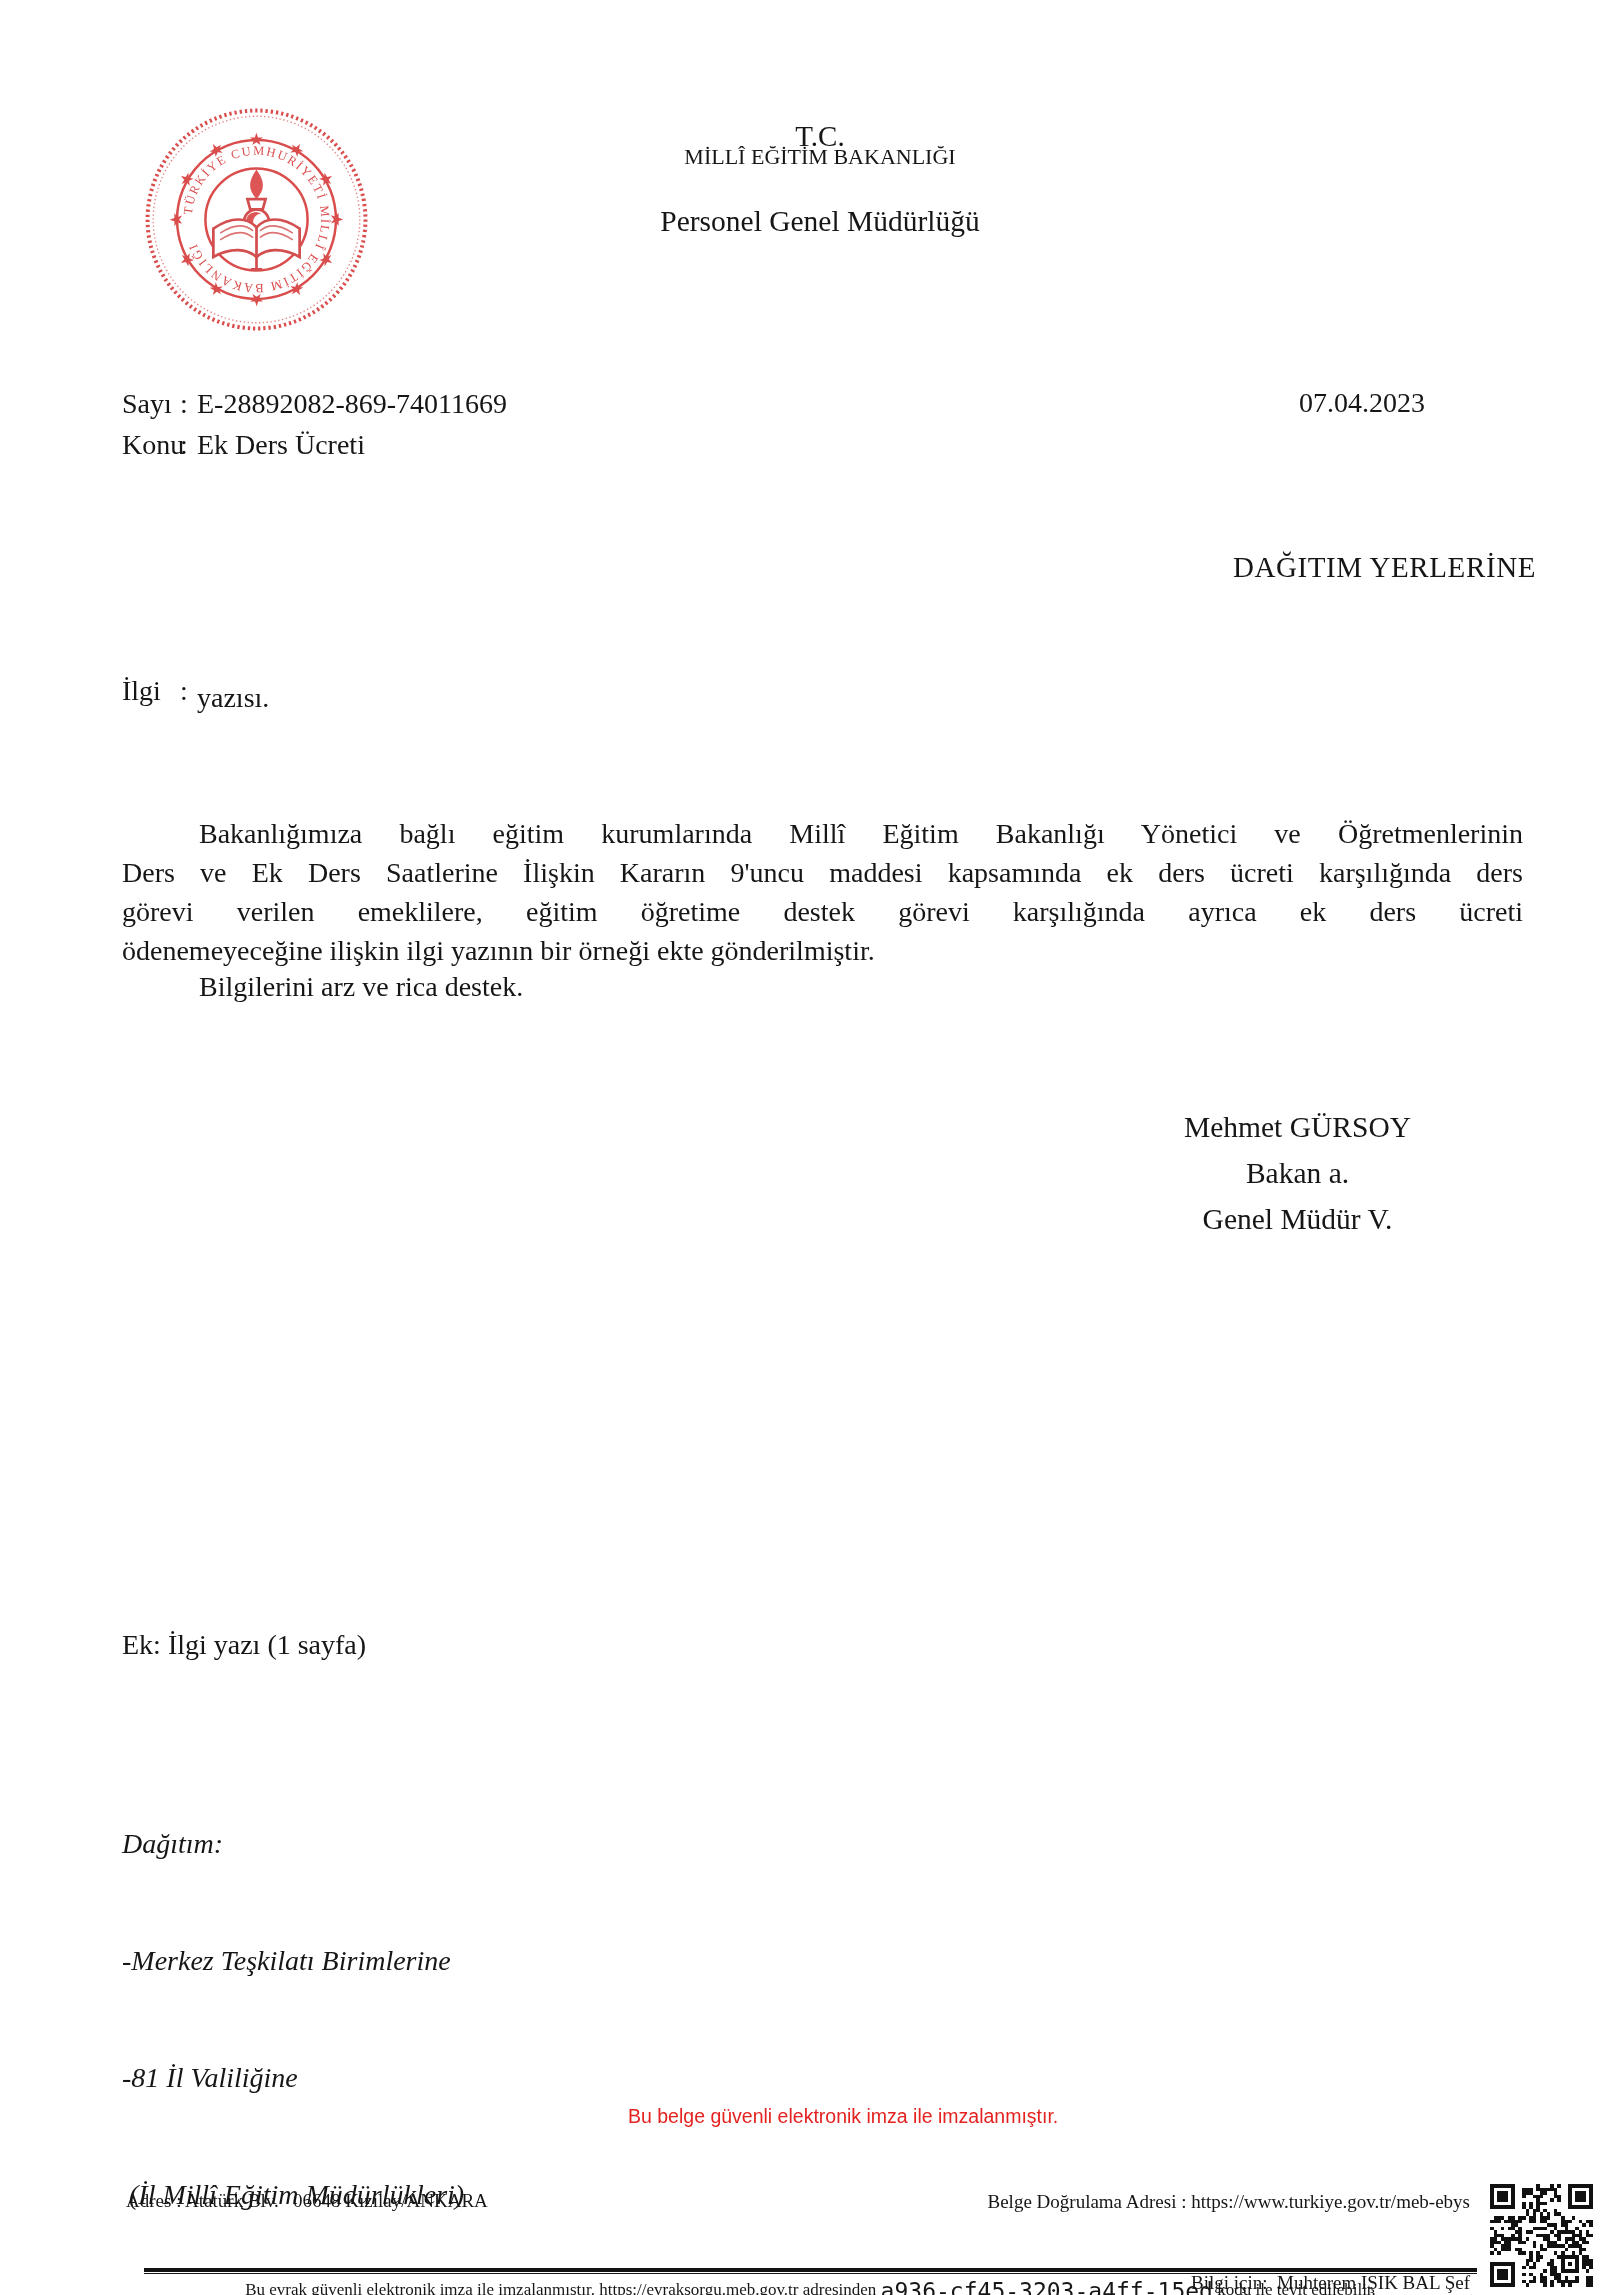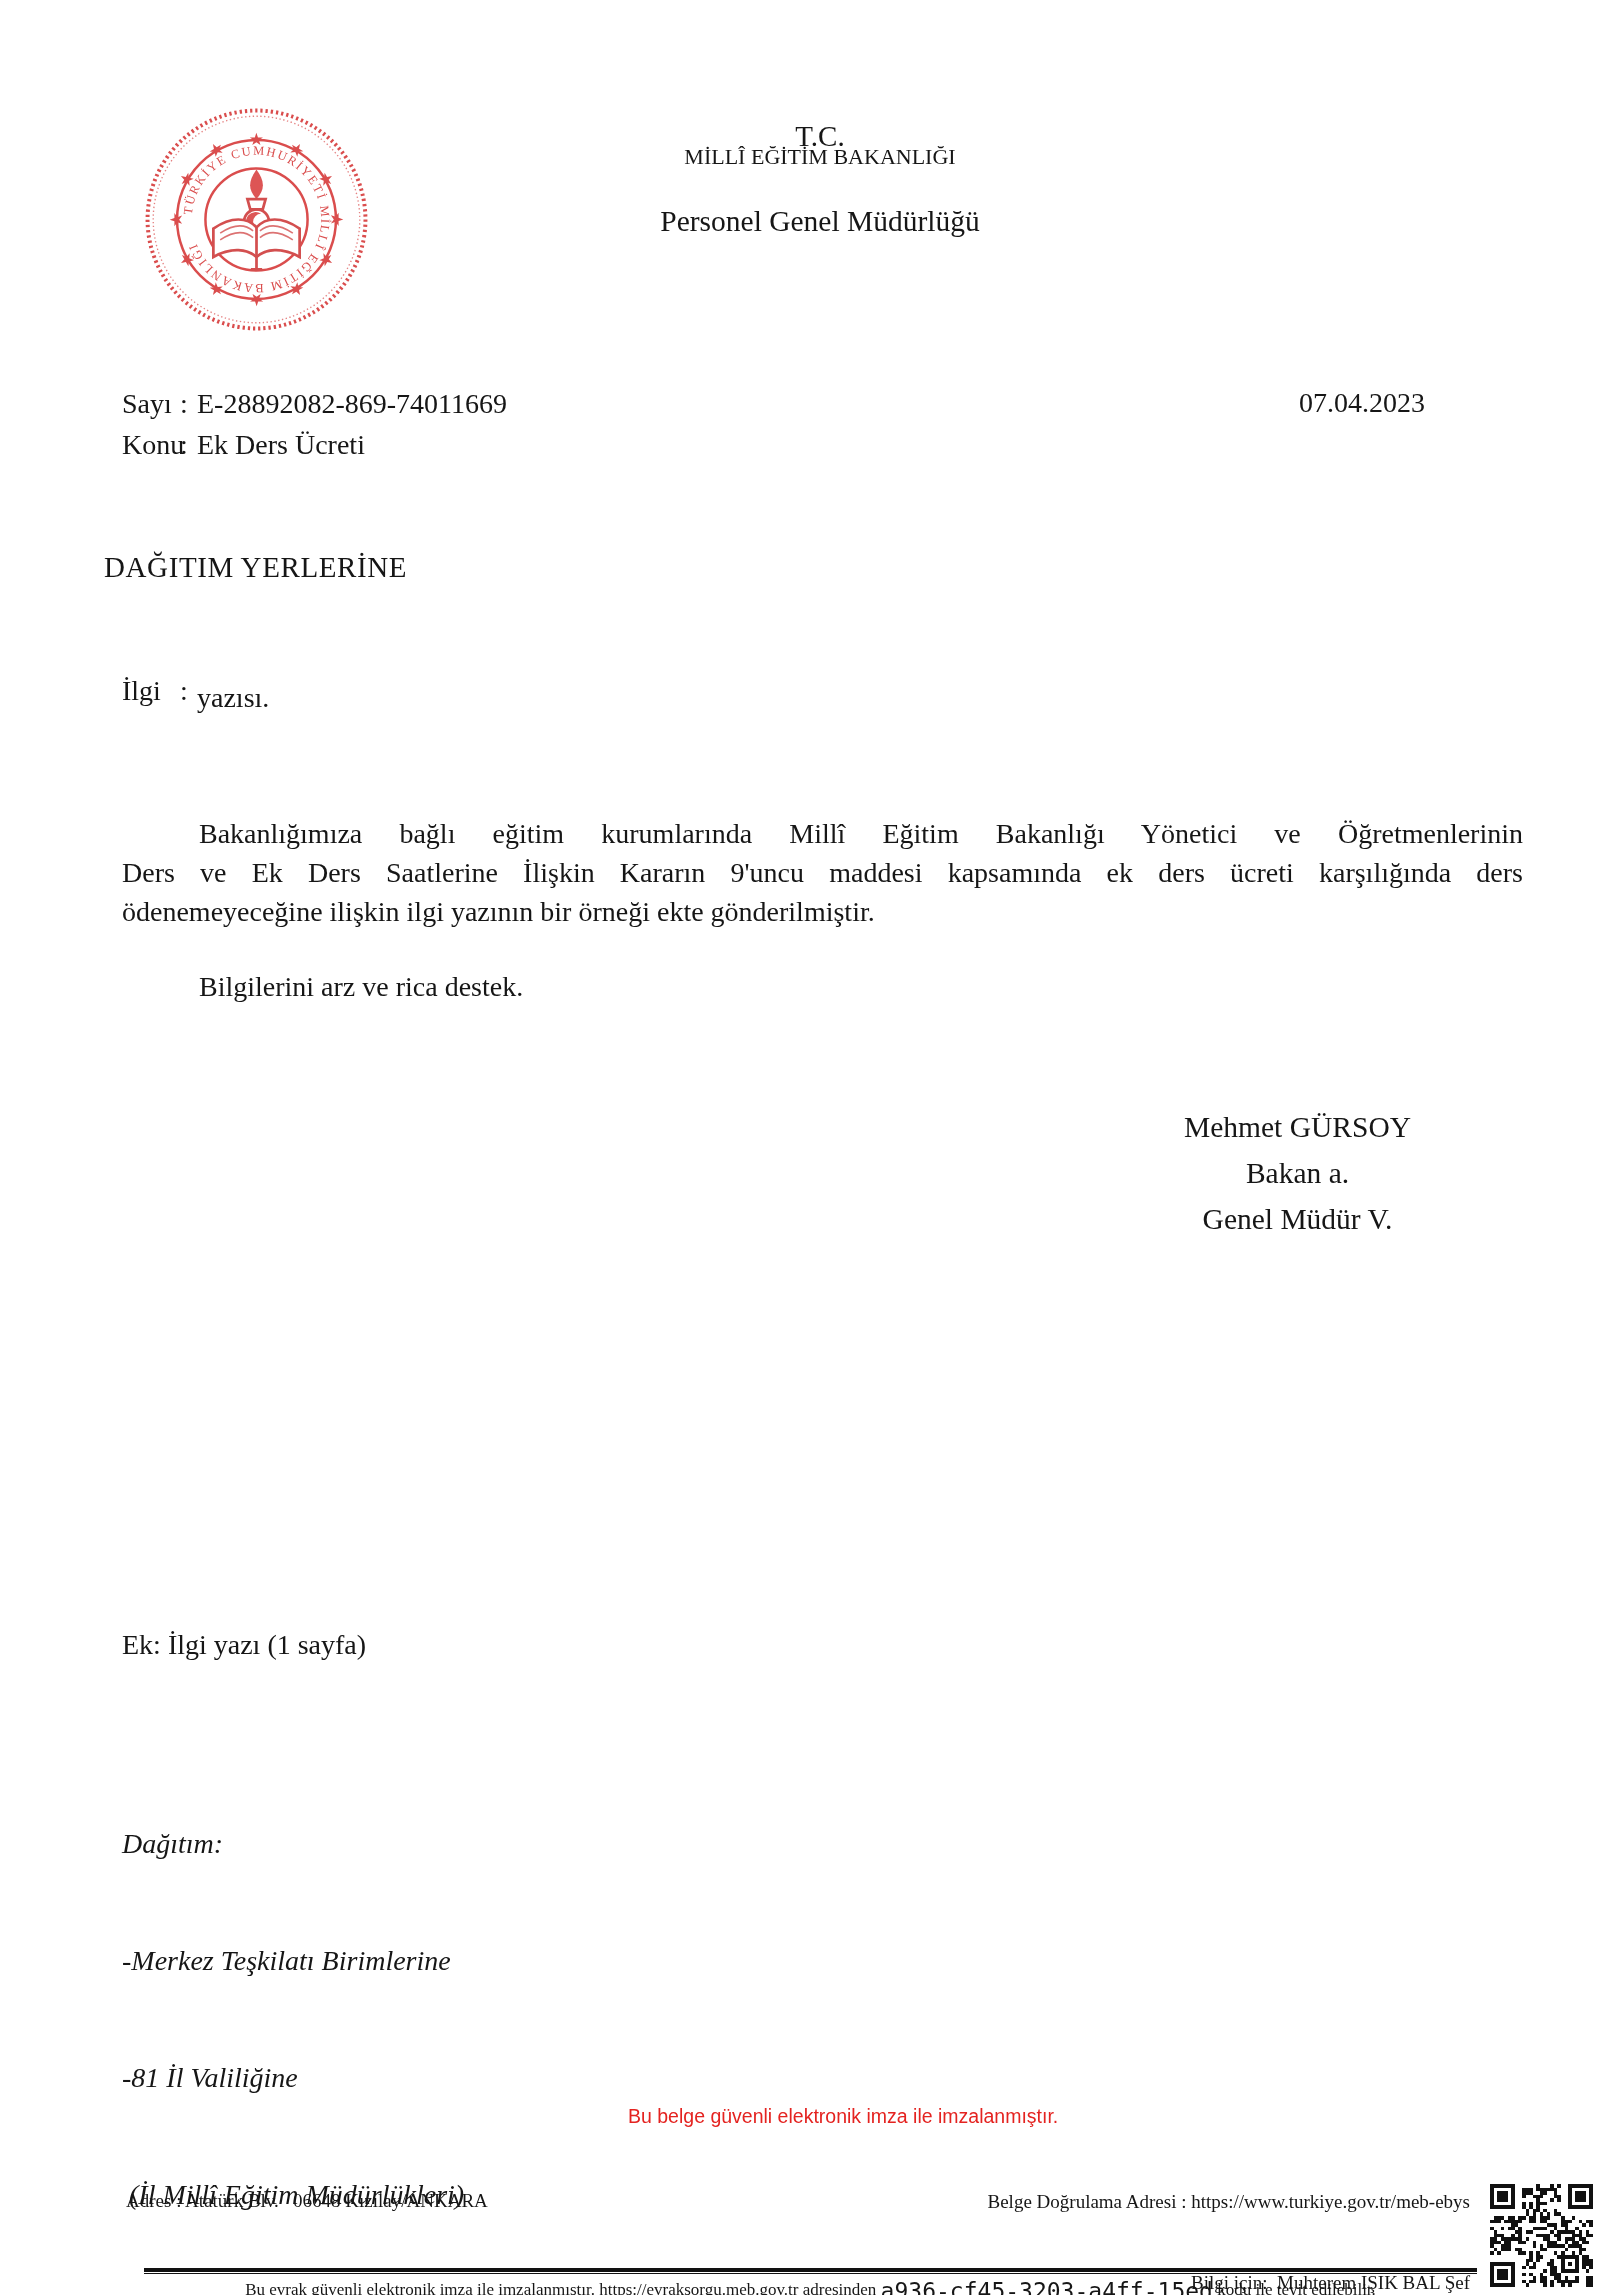--- a/index.html
+++ b/index.html
@@ -28,21 +28,21 @@
   .h-unit{top:205px;font-size:29.5px;}
 
   
   .meta-row{left:122px;display:flex;font-size:28px;line-height:33px;}
   .row-sayi{top:387px;}
   .row-konu{top:428px;justify-content:flex-end;}
   .lbl{width:58px;flex:0 0 auto;}
   .colon{width:17px;flex:0 0 auto;}
   .date{left:1299px;top:387px;font-size:28px;white-space:nowrap;}
 
-  .dagitim-title{left:104px;top:551px;width:1432px;text-align:left;font-size:29px;letter-spacing:0.6px;}
+  .dagitim-title{left:104px;top:551px;width:1432px;text-align:right;font-size:29px;letter-spacing:0.6px;}
 
   
   .ref-block{left:122px;top:675px;width:1401px;display:flex;font-size:28px;}
   .ref-val{flex:1 1 auto;line-height:45px;}
   .jline{text-align:justify;text-align-last:justify;}
 
   
   .body-par{left:122px;top:814px;width:1401px;font-size:28px;line-height:39px;}
   .body-par .first{text-indent:77px;}
   .closing{left:122px;top:971px;width:1401px;font-size:28px;text-indent:77px;}
@@ -134,20 +134,21 @@
     <span class="lbl">İlgi</span>
       <span class="colon">:</span>
     <div class="ref-val">
       <div>yazısı.</div>
     </div>
   </div>
 
   <div class="abs body-par">
     <div class="jline first">Bakanlığımıza bağlı eğitim kurumlarında Millî Eğitim Bakanlığı Yönetici ve Öğretmenlerinin</div>
     <div class="jline">Ders ve Ek Ders Saatlerine İlişkin Kararın 9'uncu maddesi kapsamında ek ders ücreti karşılığında ders</div>
+    <div class="jline">görevi verilen emeklilere, eğitim öğretime destek görevi karşılığında ayrıca ek ders ücreti</div>
     <div>ödenemeyeceğine ilişkin ilgi yazının bir örneği ekte gönderilmiştir.</div>
   </div>
   <div class="abs closing">Bilgilerini arz ve rica destek.</div>
 
   <div class="abs signature">
     <div>Mehmet GÜRSOY</div>
     <div>Bakan a.</div>
     <div>Genel Müdür V.</div>
   </div>
 

